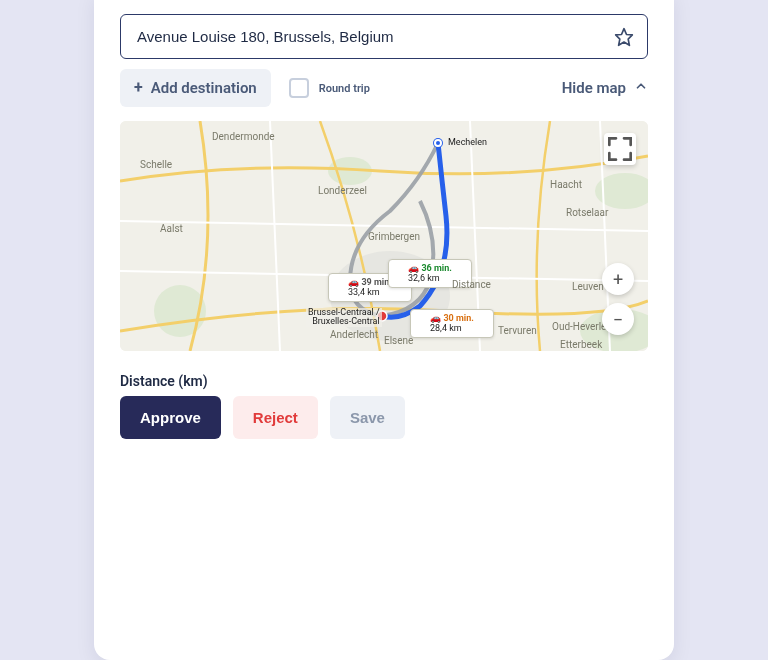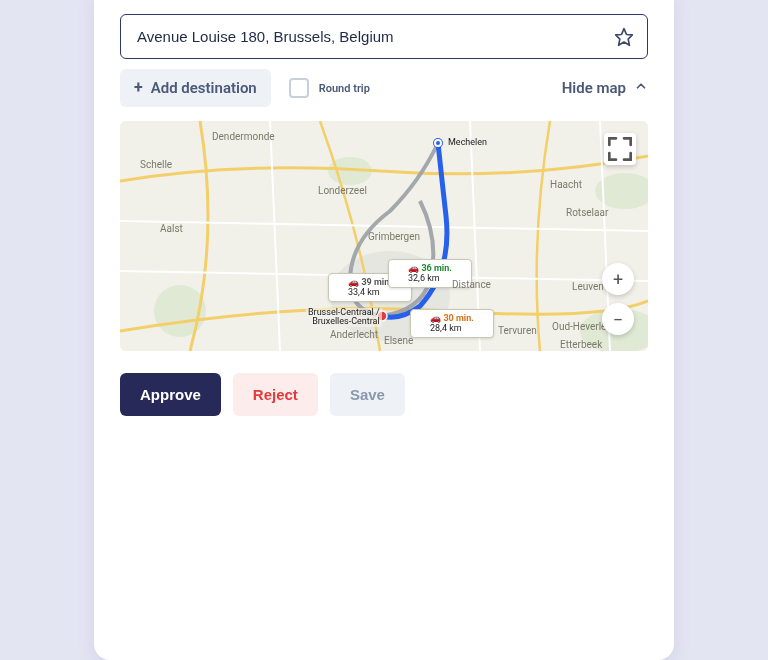--- a/index.html
+++ b/index.html
@@ -315,20 +315,21 @@
         </svg>
     </div>
     <div class="map-btn zin">
       <span>+</span>
     </div>
     <div class="map-btn zout">
       <span>−</span>
     </div>
   </div>
 
+  <div class="dist-label">Distance (km)</div>
 
   <div class="actions">
     <button class="btn approve">Approve</button>
     <button class="btn reject">Reject</button>
     <button class="btn save">Save</button>
   </div>
 
 </div>
 
 </body></html>

